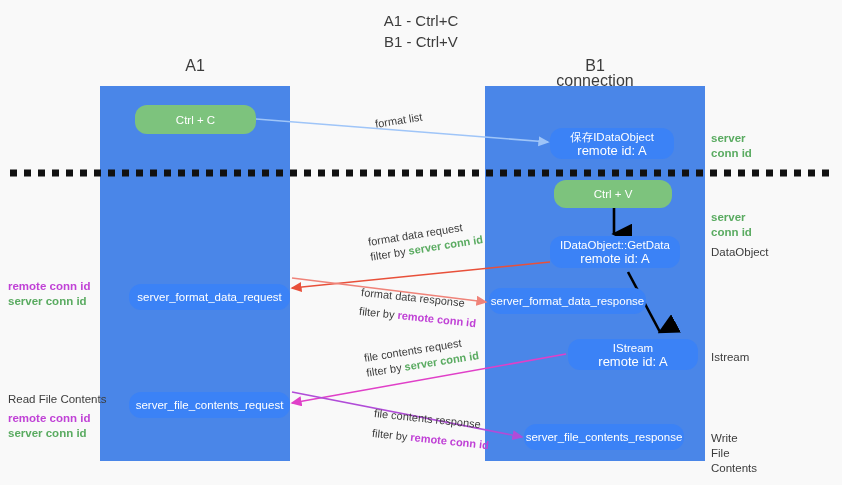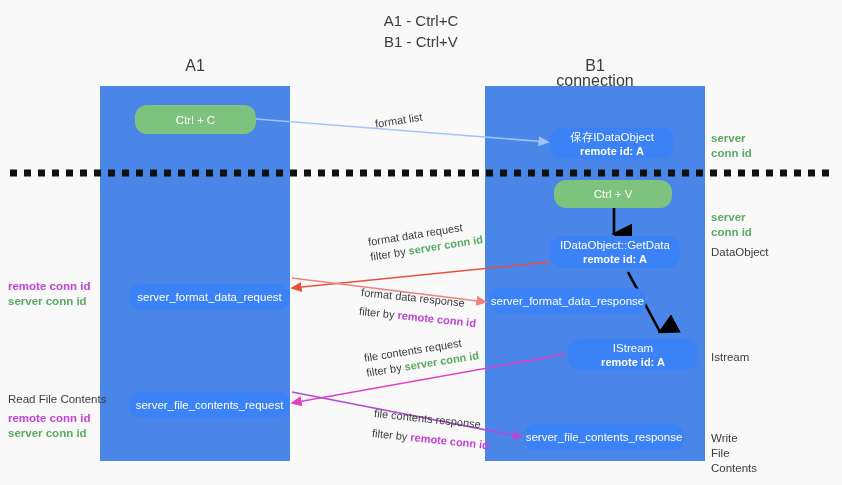--- a/index.html
+++ b/index.html
@@ -30,21 +30,21 @@
 
   
   .box{
     display:flex;flex-direction:column;align-items:center;justify-content:center;
     color:#ffffff;font-size:11.5px;line-height:14px;text-align:center;
     box-sizing:border-box;
     border-radius:12px;
   }
   .box.green{background:#7dc37d;}
   .box.orange{background:#3b82f6;}
-  .box .l2{font-size:11px;font-weight:bold;}
+  .box .l2{font-size:13px;}
 
   
   .ann{font-size:11.5px;line-height:15px;}
   .ann.green{color:#5aab61;font-weight:bold;}
   .ann.purple{color:#c042d6;font-weight:bold;}
   .ann.dark{color:#3c3c3c;}
 
   
   .edge-label{
     font-size:11px;line-height:15px;color:#3c3c3c;white-space:nowrap;

